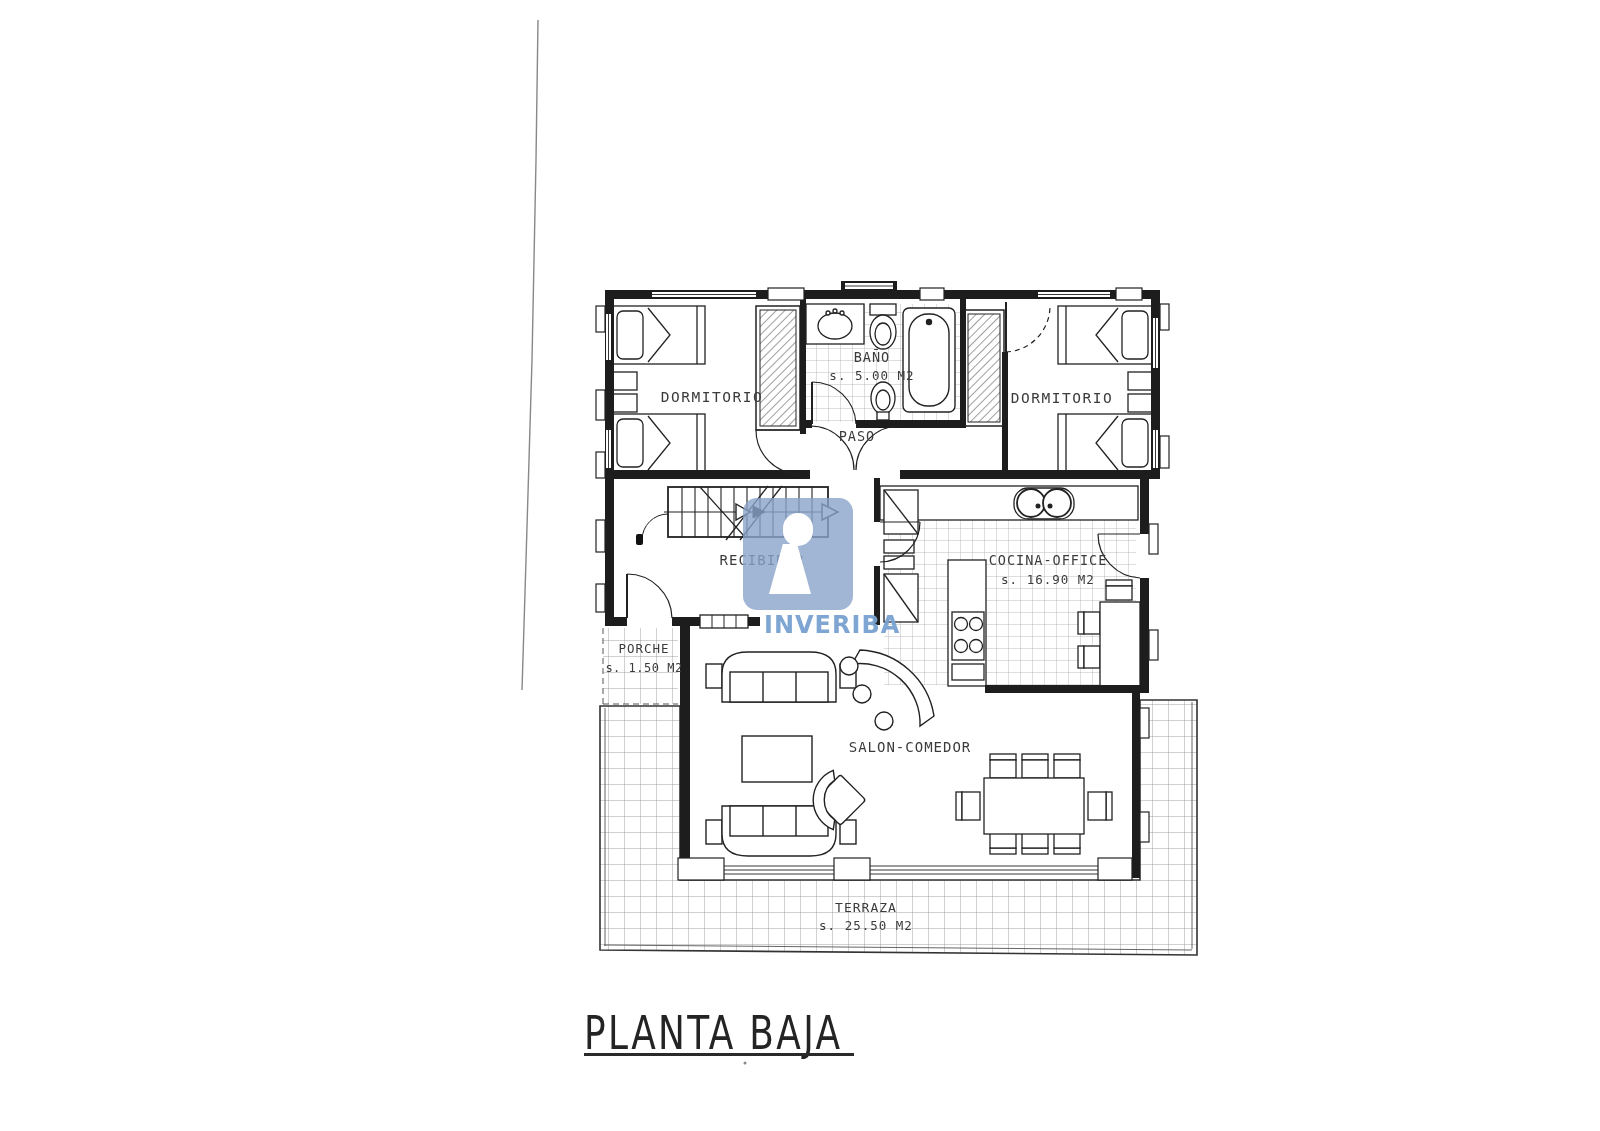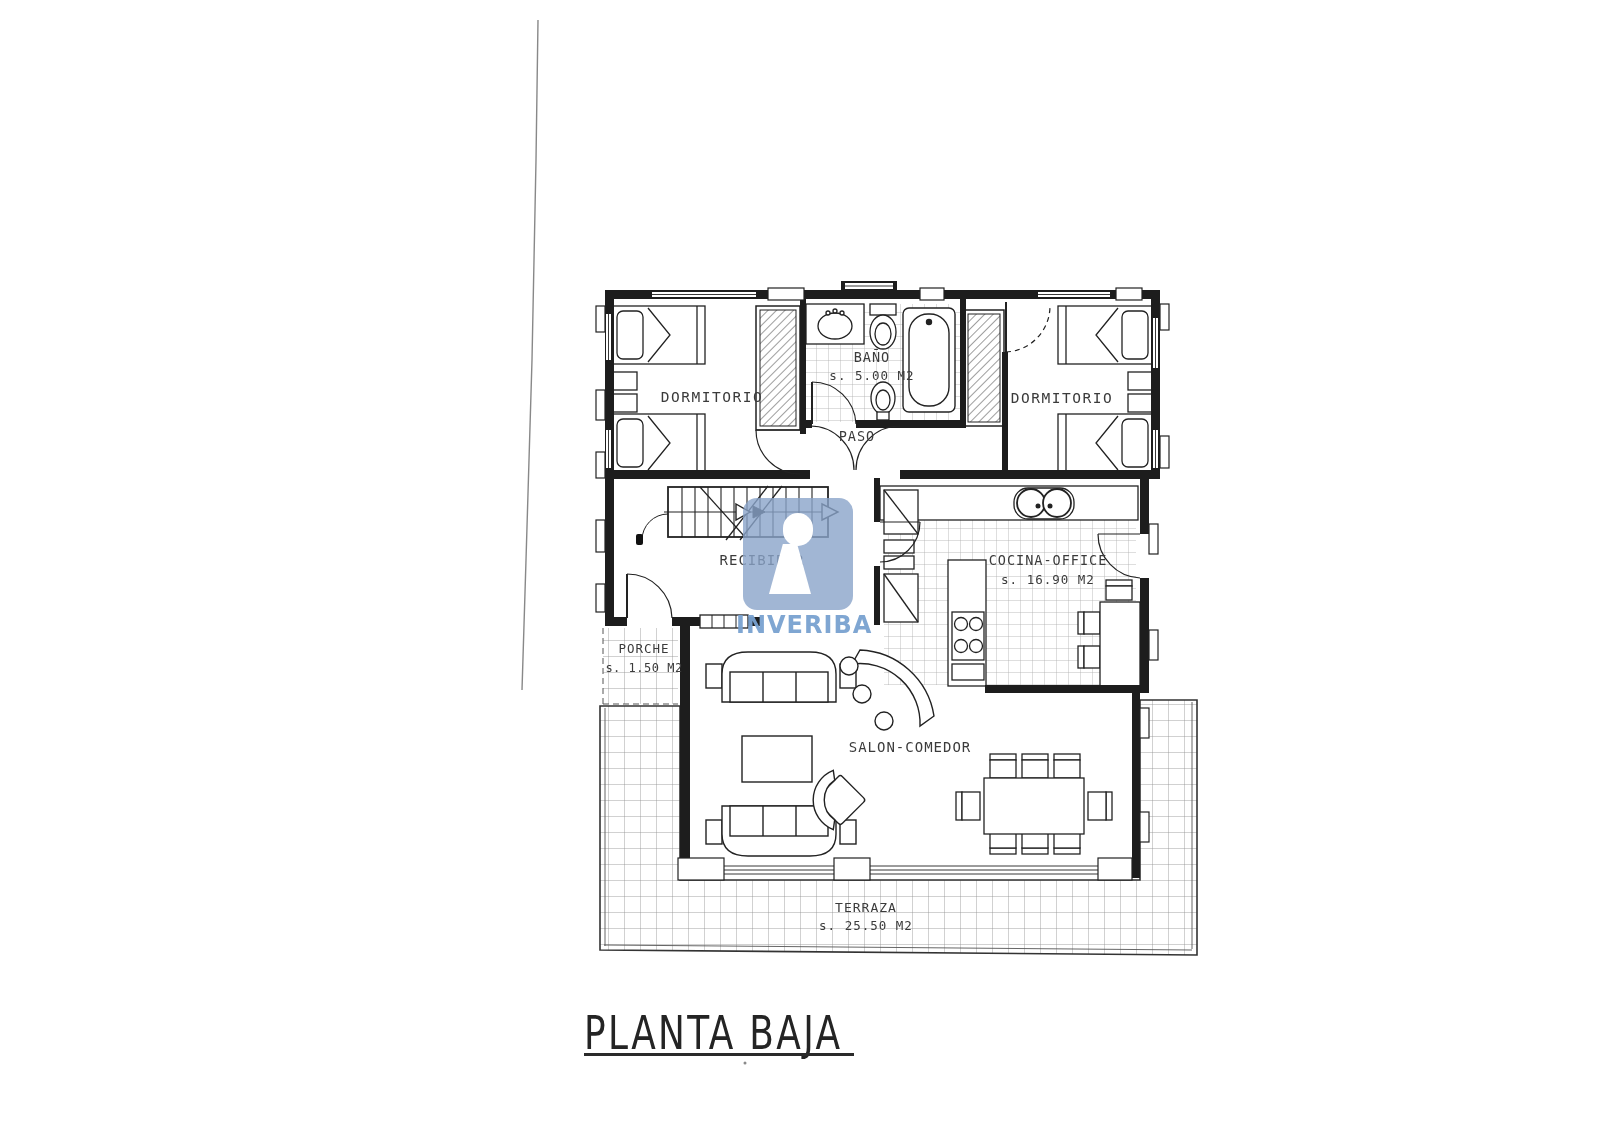--- a/index.html
+++ b/index.html
@@ -5,21 +5,21 @@
   html,body{margin:0;padding:0;background:#ffffff;}
   body{width:1600px;height:1131px;position:relative;overflow:hidden;
        font-family:"DejaVu Sans",sans-serif;}
   svg text{font-family:"DejaVu Sans Mono",monospace;fill:#3b3b3b;}
   .watermark-box{position:absolute;left:743px;top:498px;width:110px;height:112px;
        background:rgba(137,164,201,0.80);border-radius:14px;}
   .wm-head{position:absolute;left:40px;top:15px;width:30px;height:33px;
        background:#ffffff;border-radius:15px;}
   .wm-body{position:absolute;left:26px;top:46px;width:42px;height:50px;
        background:#ffffff;clip-path:polygon(33% 0,67% 0,100% 100%,0 100%);}
-  .watermark-text{position:absolute;left:736px;top:611px;width:124px;
+  .watermark-text{position:absolute;left:764px;top:611px;width:124px;
        text-align:right;font-size:24px;font-weight:bold;letter-spacing:1px;
        color:rgba(120,161,208,0.95);font-family:"DejaVu Sans",sans-serif;}
   .plan-title{position:absolute;left:584px;top:1006px;font-size:46px;
        letter-spacing:3px;color:#242424;transform:scaleX(0.78);
        transform-origin:0 0;white-space:nowrap;}
   .title-underline{position:absolute;left:584px;top:1053px;width:270px;height:3px;
        background:#2a2a2a;}
 </style>
 </head>
 <body>

